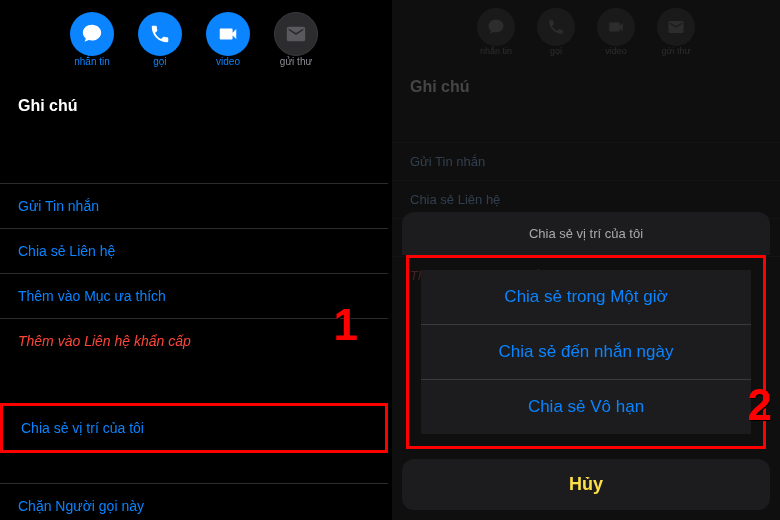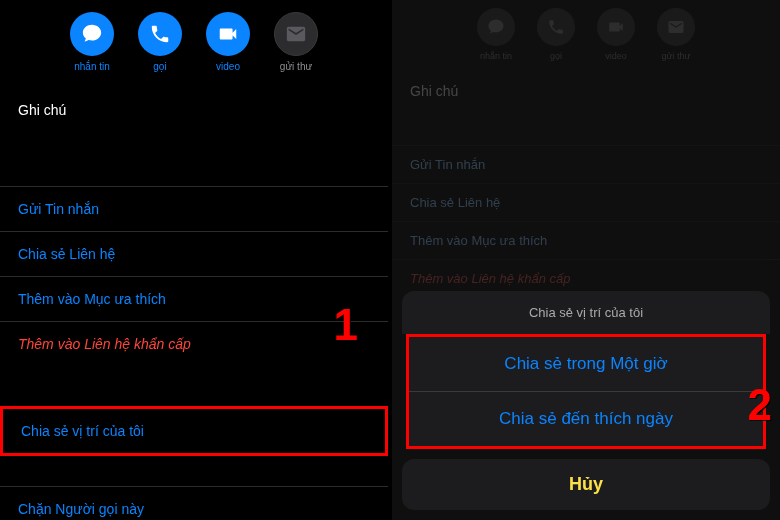--- a/index.html
+++ b/index.html
@@ -1,28 +1,28 @@
 <!DOCTYPE html>
 <html><head>
   <meta charset="utf-8">
   <style>
     * { margin: 0; padding: 0; box-sizing: border-box; font-family: -apple-system, BlinkMacSystemFont, sans-serif; }
     body { width: 780px; height: 520px; background: #000; display: flex; gap: 4px; overflow: hidden; }
     .panel { flex: 1; background: #000; position: relative; }
     .panel-2 { background: rgba(30,30,30,0.5); }
     .contact-actions { display: flex; justify-content: center; gap: 24px; padding: 12px 0 18px; }
-    .action-btn { display: flex; flex-direction: column; align-items: center; gap: 5px; }
+    .action-btn { display: flex; flex-direction: column; align-items: center; }
     .action-circle { width: 44px; height: 44px; border-radius: 50%; display: flex; align-items: center; justify-content: center; }
     .action-circle.active { background: #0a84ff; }
     .action-circle.disabled { background: #2c2c2e; border: 1px solid #3a3a3c; }
     .action-label { font-size: 10px; color: #8e8e93; }
     .action-label.active { color: #0a84ff; }
     .icon-svg { width: 22px; height: 22px; fill: #fff; }
     .icon-svg.disabled { fill: #5a5a5e; }
-    .section-label { font-size: 14px; color: #fff; font-weight: 400; padding: 12px 18px 8px; }
+    .section-label { font-size: 16px; color: #fff; font-weight: 700; padding: 12px 18px 8px; }
     .notes-area { height: 60px; }
     .menu-list { display: flex; flex-direction: column; }
     .menu-item { padding: 14px 18px; font-size: 14px; color: #0a84ff; border-top: 1px solid #2c2c2e; }
     .menu-item.red { color: #ff453a; font-style: italic; }
     .spacer { height: 40px; background: #000; }
     .highlighted { border: 3px solid #ff0000; position: relative; }
     .step-number { position: absolute; font-size: 44px; font-weight: bold; color: #ff0000; text-shadow: 1px 1px 0 #000; z-index: 10; }
     .step-1 { top: 300px; right: 30px; }
     .step-2 { top: 380px; right: 8px; }
     .contact-actions-dimmed { display: flex; justify-content: center; gap: 22px; padding: 8px 0 12px; opacity: 0.4; }
@@ -132,20 +132,21 @@
     <div style="height:40px"></div>
     <div class="menu-item">Gửi Tin nhắn</div>
     <div class="menu-item">Chia sẻ Liên hệ</div>
     <div class="menu-item">Thêm vào Mục ưa thích</div>
     <div class="menu-item red">Thêm vào Liên hệ khẩn cấp</div>
   </div>
   <div class="step-number step-2">2</div>
   <div class="sheet-wrapper">
     <div class="sheet-title">Chia sẻ vị trí của tôi</div>
     <div class="share-highlighted">
-      <div class="sheet-options" style="margin:0;border-radius:0">
+      <div class="sheet-options" style="margin:12px;border-radius:0">
         <div class="sheet-option" style="border-top:none">Chia sẻ trong Một giờ</div>
-        <div class="sheet-option">Chia sẻ đến thích ngày</div>
+        <div class="sheet-option">Chia sẻ đến nhắn ngày</div>
+        <div class="sheet-option">Chia sẻ Vô hạn</div>
       </div>
     </div>
     <div class="sheet-cancel">Hủy</div>
   </div>
 </div>
 
 </body></html>

